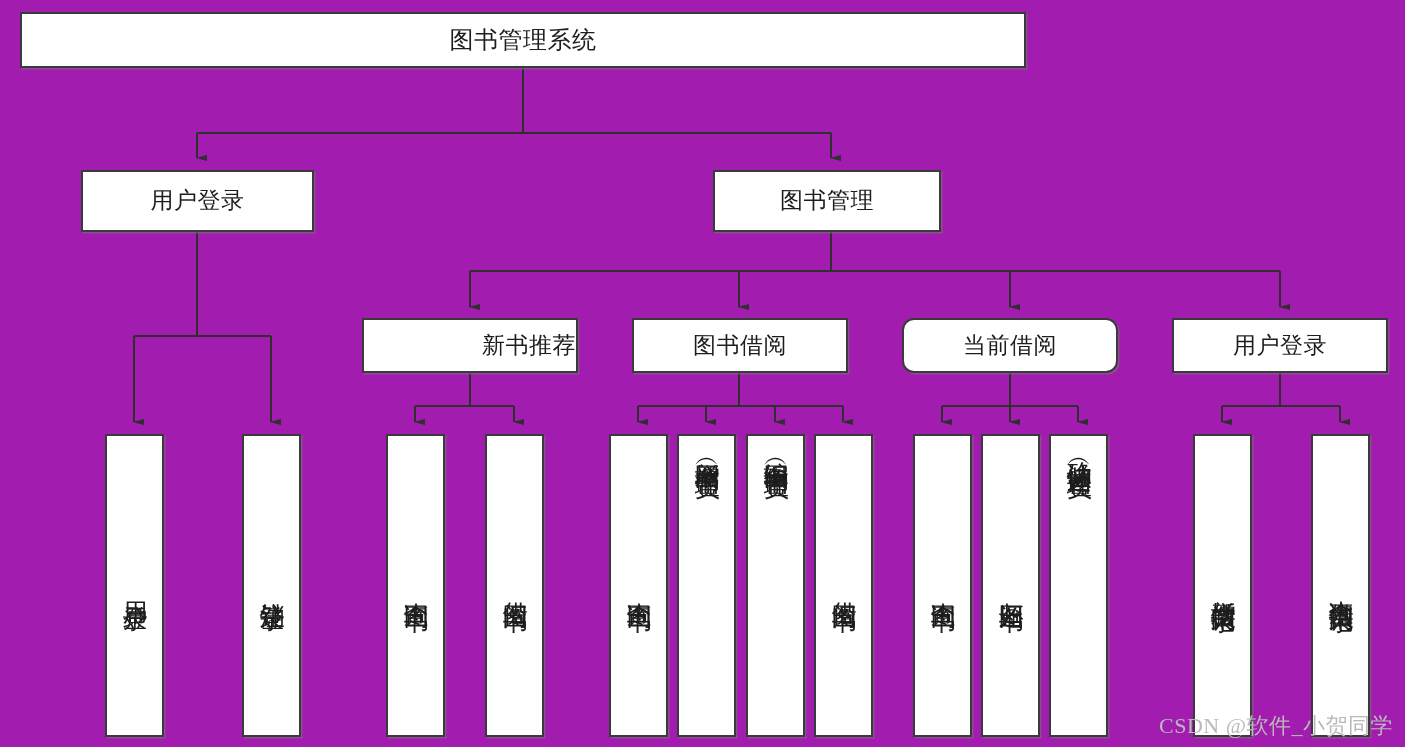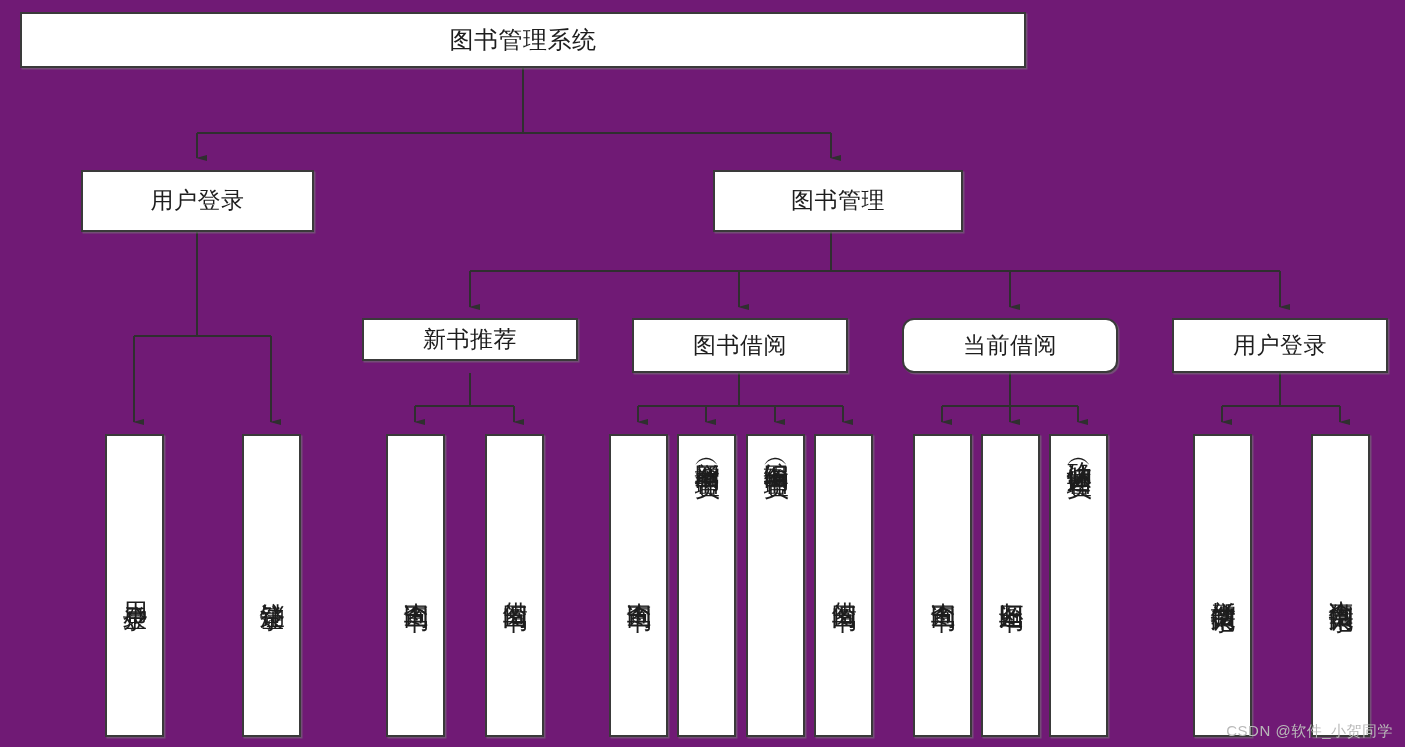--- a/index.html
+++ b/index.html
@@ -4,21 +4,21 @@
 <style>
   html, body {
     margin: 0;
     padding: 0;
     background: #ffffff;
   }
   #canvas {
     position: relative;
     width: 1405px;
     height: 747px;
-    background: #701a75;
+    background: #a21caf;
     font-family: "DejaVu Sans", "Liberation Sans", sans-serif;
     overflow: hidden;
   }
   #wires {
     position: absolute;
     left: 0;
     top: 0;
     width: 1405px;
     height: 747px;
     pointer-events: none;
@@ -62,26 +62,26 @@
     margin: 0 auto;
   }
   .node.v.center {
     align-items: center;
     padding-top: 0;
   }
   #watermark {
     position: absolute;
     right: 12px;
     bottom: 6px;
-    font-size: 15px;
+    font-size: 22px;
     color: #b9b9b9;
     letter-spacing: 0.5px;
     z-index: 3;
     white-space: nowrap;
-    font-family: Liberation Sans, sans-serif;
+    font-family: Liberation Serif, serif;
   }
 </style>
 </head>
 <body>
 
 <div id="canvas">
 
   <svg id="wires" viewBox="0 0 1405 747" xmlns="http://www.w3.org/2000/svg">
     <defs>
       <marker id="arrow" markerWidth="10" markerHeight="12" refX="3" refY="10" orient="auto" markerUnits="userSpaceOnUse">
@@ -133,25 +133,25 @@
   </svg>
 
   <div class="node h root" style="left:20px; top:12px; width:1006px; height:56px;">
     <span class="lbl">图书管理系统</span>
   </div>
 
   <div class="node h" style="left:81px; top:170px; width:233px; height:62px;">
     <span class="lbl">用户登录</span>
   </div>
 
-  <div class="node h" style="left:713px; top:170px; width:250px; height:62px;">
+  <div class="node h" style="left:713px; top:170px; width:228px; height:62px;">
     <span class="lbl">图书管理</span>
   </div>
 
-  <div class="node h" style="left:362px; top:318px; width:216px; height:43px;">
+  <div class="node h" style="left:362px; top:318px; width:216px; height:55px;justify-content:flex-end;">
     <span class="lbl">新书推荐</span>
   </div>
 
   <div class="node h" style="left:632px; top:318px; width:216px; height:55px;">
     <span class="lbl">图书借阅</span>
   </div>
 
   <div class="node h" style="left:902px; top:318px; width:216px; height:55px;border-radius:12px;">
     <span class="lbl">当前借阅</span>
   </div>

